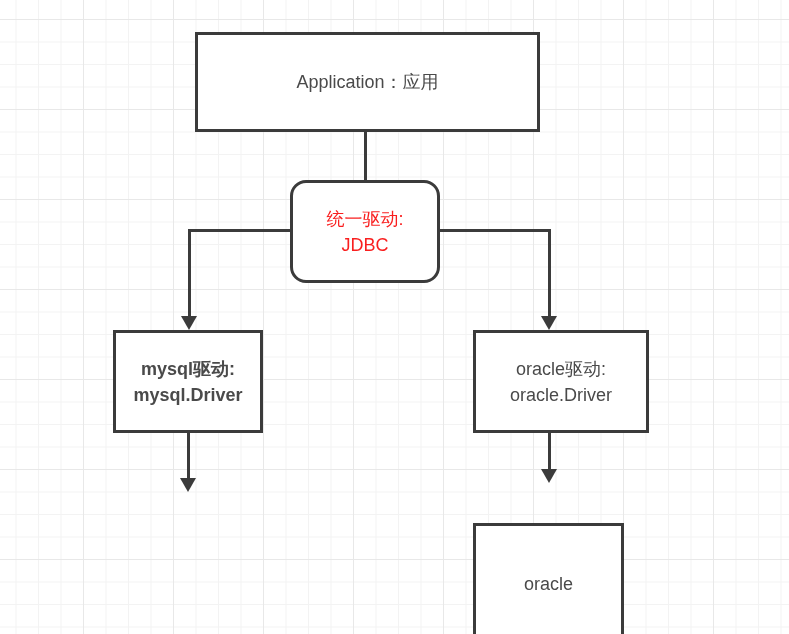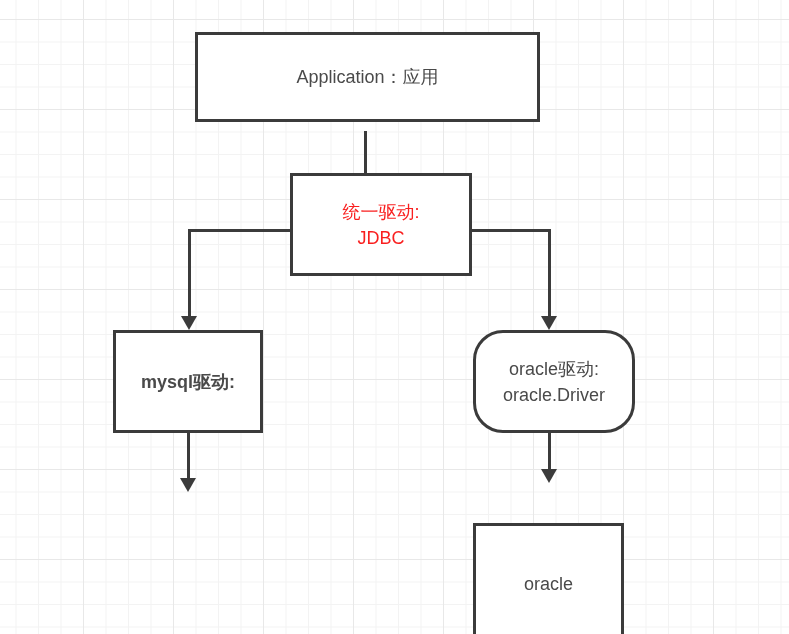--- a/index.html
+++ b/index.html
@@ -32,24 +32,24 @@
     color:var(--text);
     font-size:18px;
     line-height:26px;
     display:flex;
     flex-direction:column;
     align-items:center;
     justify-content:center;
     text-align:center;
   }
   .node.red{color:var(--red);}
-  #node-application{left:195px;top:32px;width:345px;height:90px;justify-content:center;}
-  #node-jdbc{left:290px;top:173px;width:182px;height:103px;}
+  #node-application{left:195px;top:32px;width:345px;height:100px;justify-content:center;}
+  #node-jdbc{left:290px;top:180px;width:150px;height:103px;border-radius:16px;}
   #node-mysql-driver{left:113px;top:330px;width:150px;height:103px;font-weight:bold;}
-  #node-oracle-driver{left:473px;top:330px;width:162px;height:103px;border-radius:30px;}
+  #node-oracle-driver{left:473px;top:330px;width:176px;height:103px;}
   #node-mysql-db{left:113px;top:492px;width:151px;height:105px;font-size:19px;}
   #node-oracle-db{left:473px;top:483px;width:151px;height:122px;margin-top:40px;}
   .seg{position:absolute;background:var(--border);}
   .arrow-down{
     position:absolute;width:0;height:0;
     border-left:8px solid transparent;
     border-right:8px solid transparent;
     border-top:14px solid var(--border);
   }
   
@@ -94,20 +94,21 @@
     <span>Application：应用</span>
   </div>
 
   <div class="node red" id="node-jdbc">
     <span>统一驱动:</span>
     <span>JDBC</span>
   </div>
 
   <div class="node" id="node-mysql-driver">
     <span>mysql驱动:</span>
+    <span>mysql.Driver</span>
   </div>
 
   <div class="node" id="node-oracle-driver">
     <span>oracle驱动:</span>
     <span>oracle.Driver</span>
   </div>
 
 
   <div class="node" id="node-oracle-db">
     <span>oracle</span>

